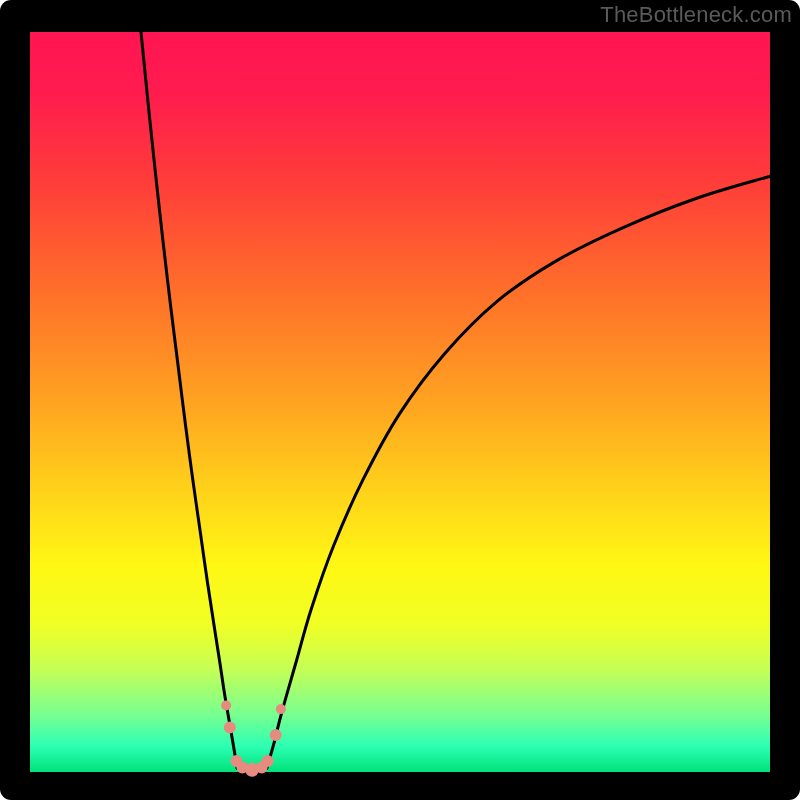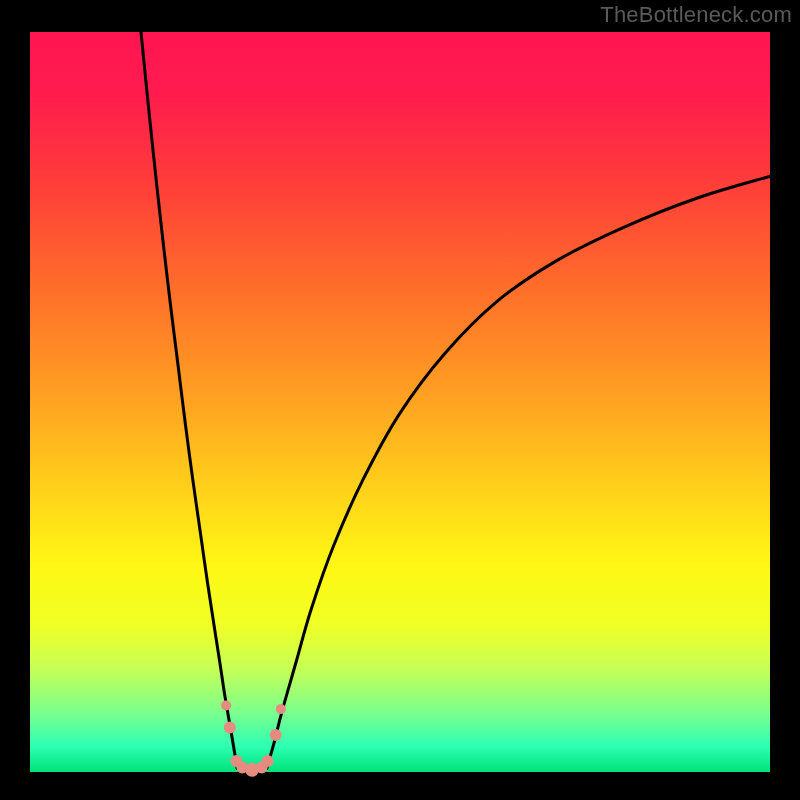--- a/index.html
+++ b/index.html
@@ -8,20 +8,21 @@
     background: #fff;
     width: 800px;
     height: 800px;
     overflow: hidden;
   }
   .chart-container {
     position: relative;
     width: 800px;
     height: 800px;
     background: #000;
+    border-radius: 11px;
   }
   .watermark {
     position: absolute;
     top: 2px;
     right: 8px;
     font-family: Arial, Helvetica, sans-serif;
     font-size: 22px;
     color: #5a5a5a;
     z-index: 10;
     letter-spacing: 0.2px;

